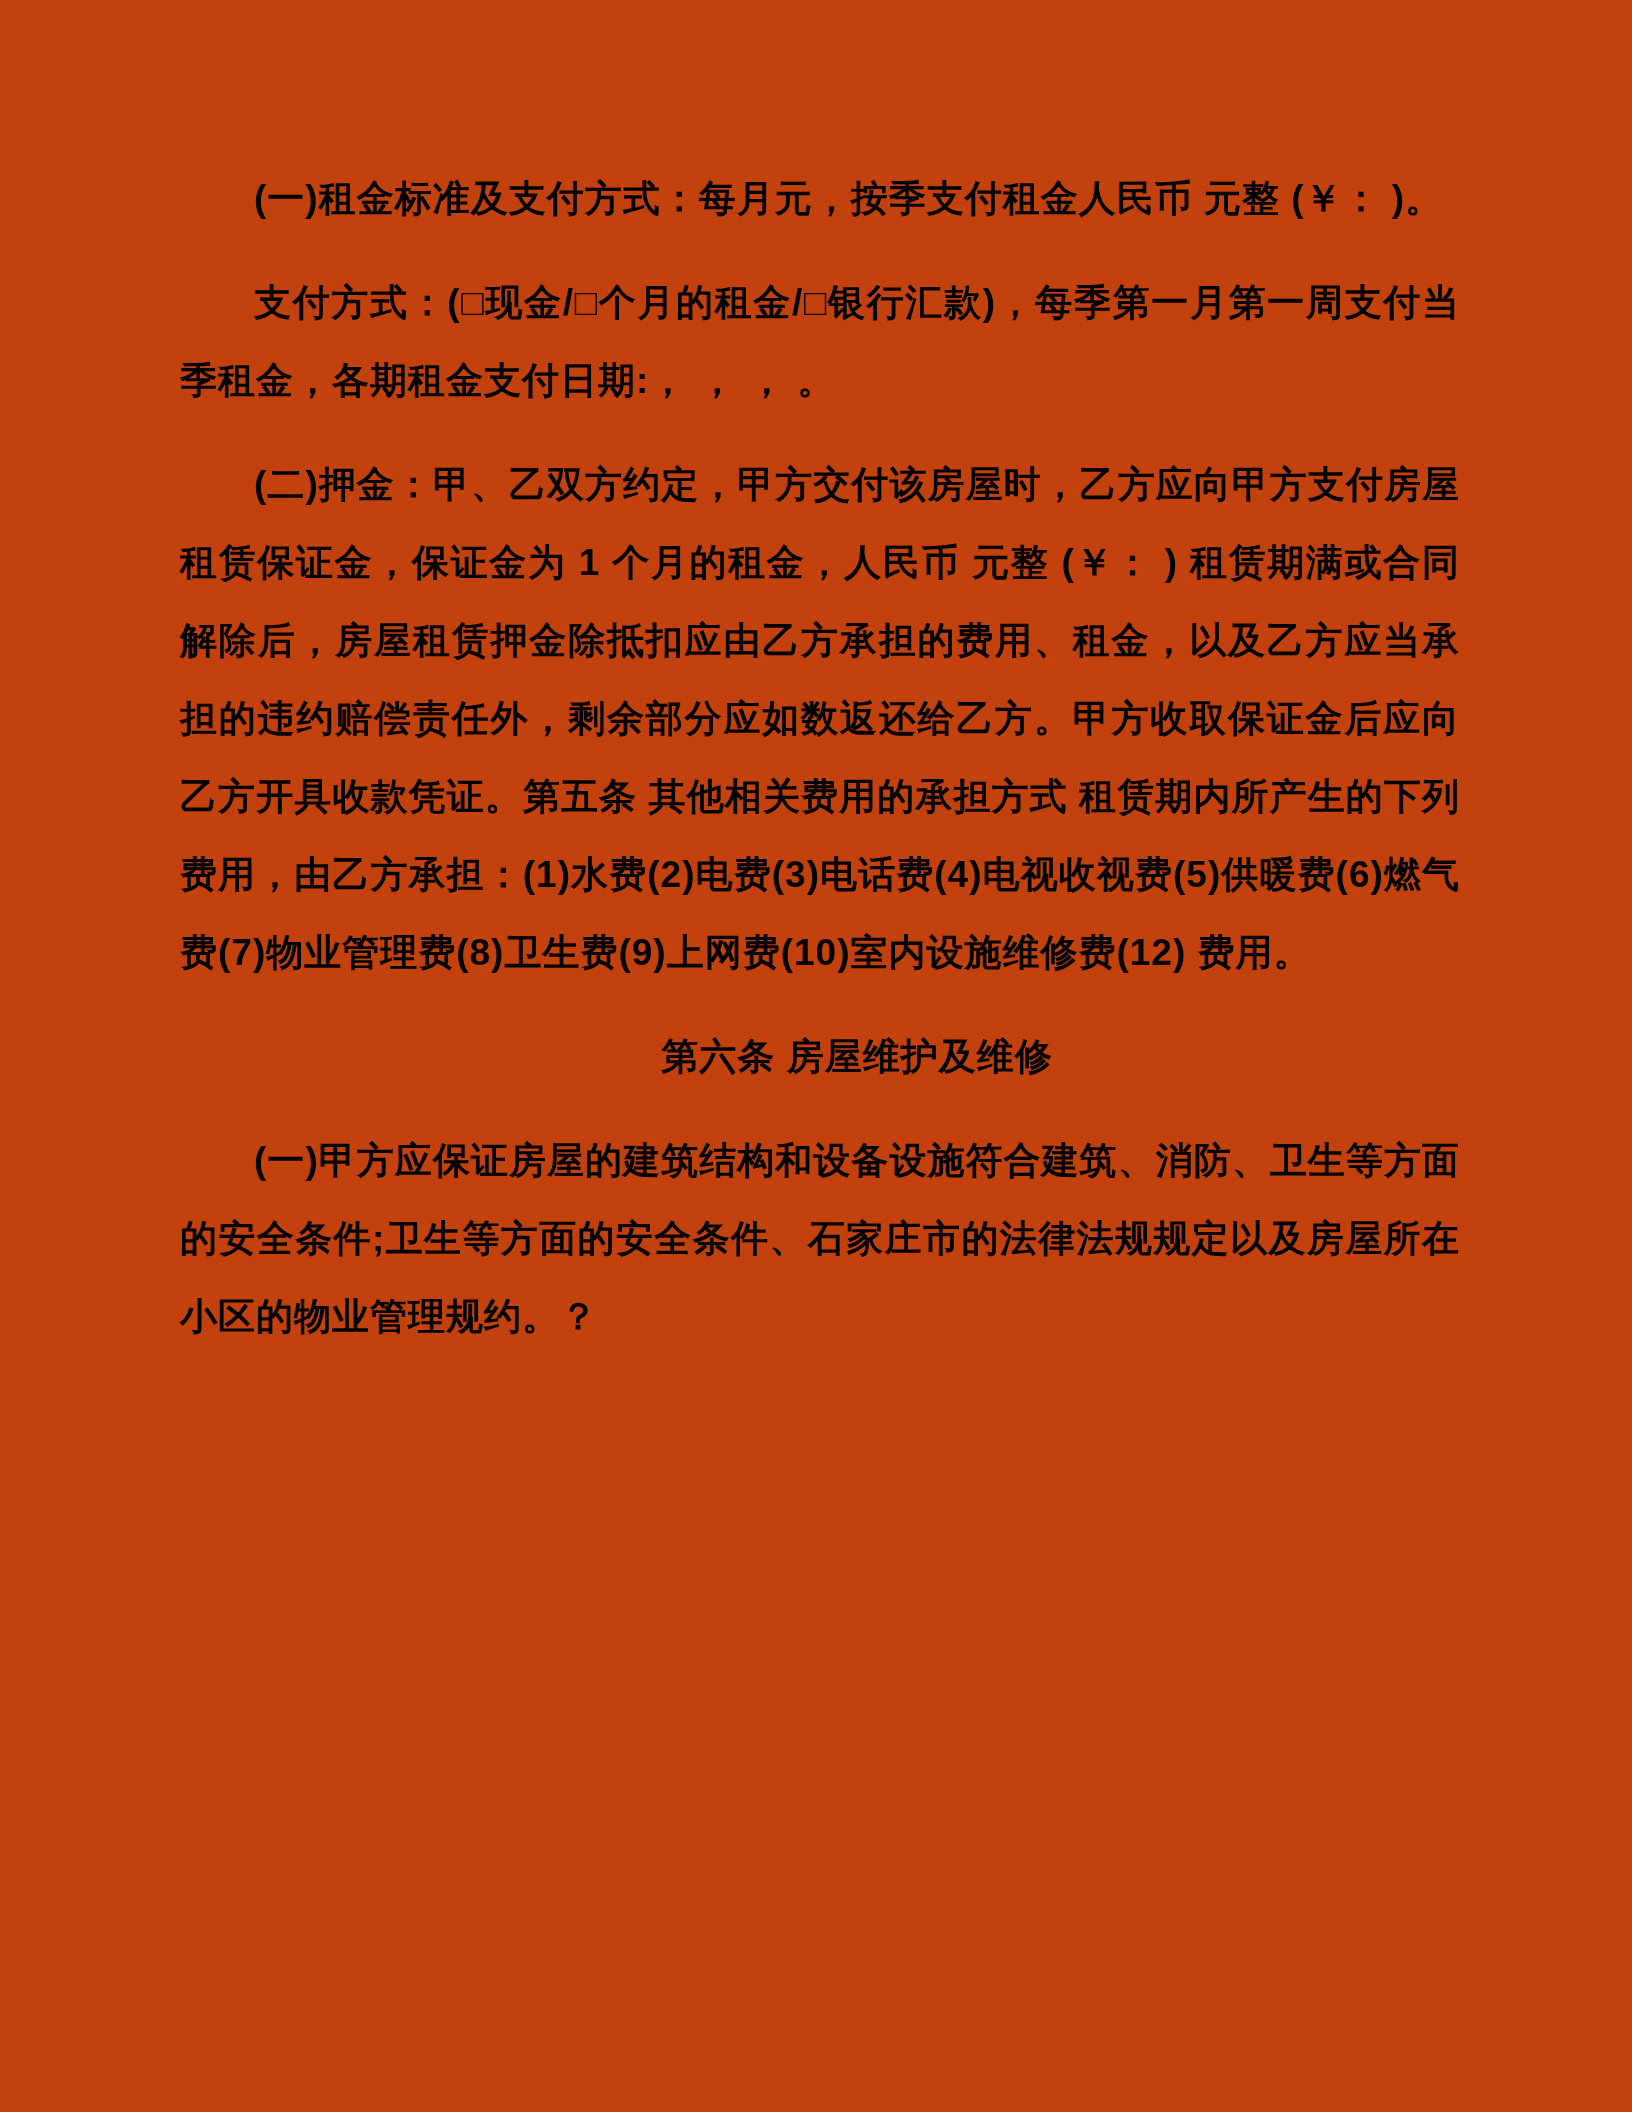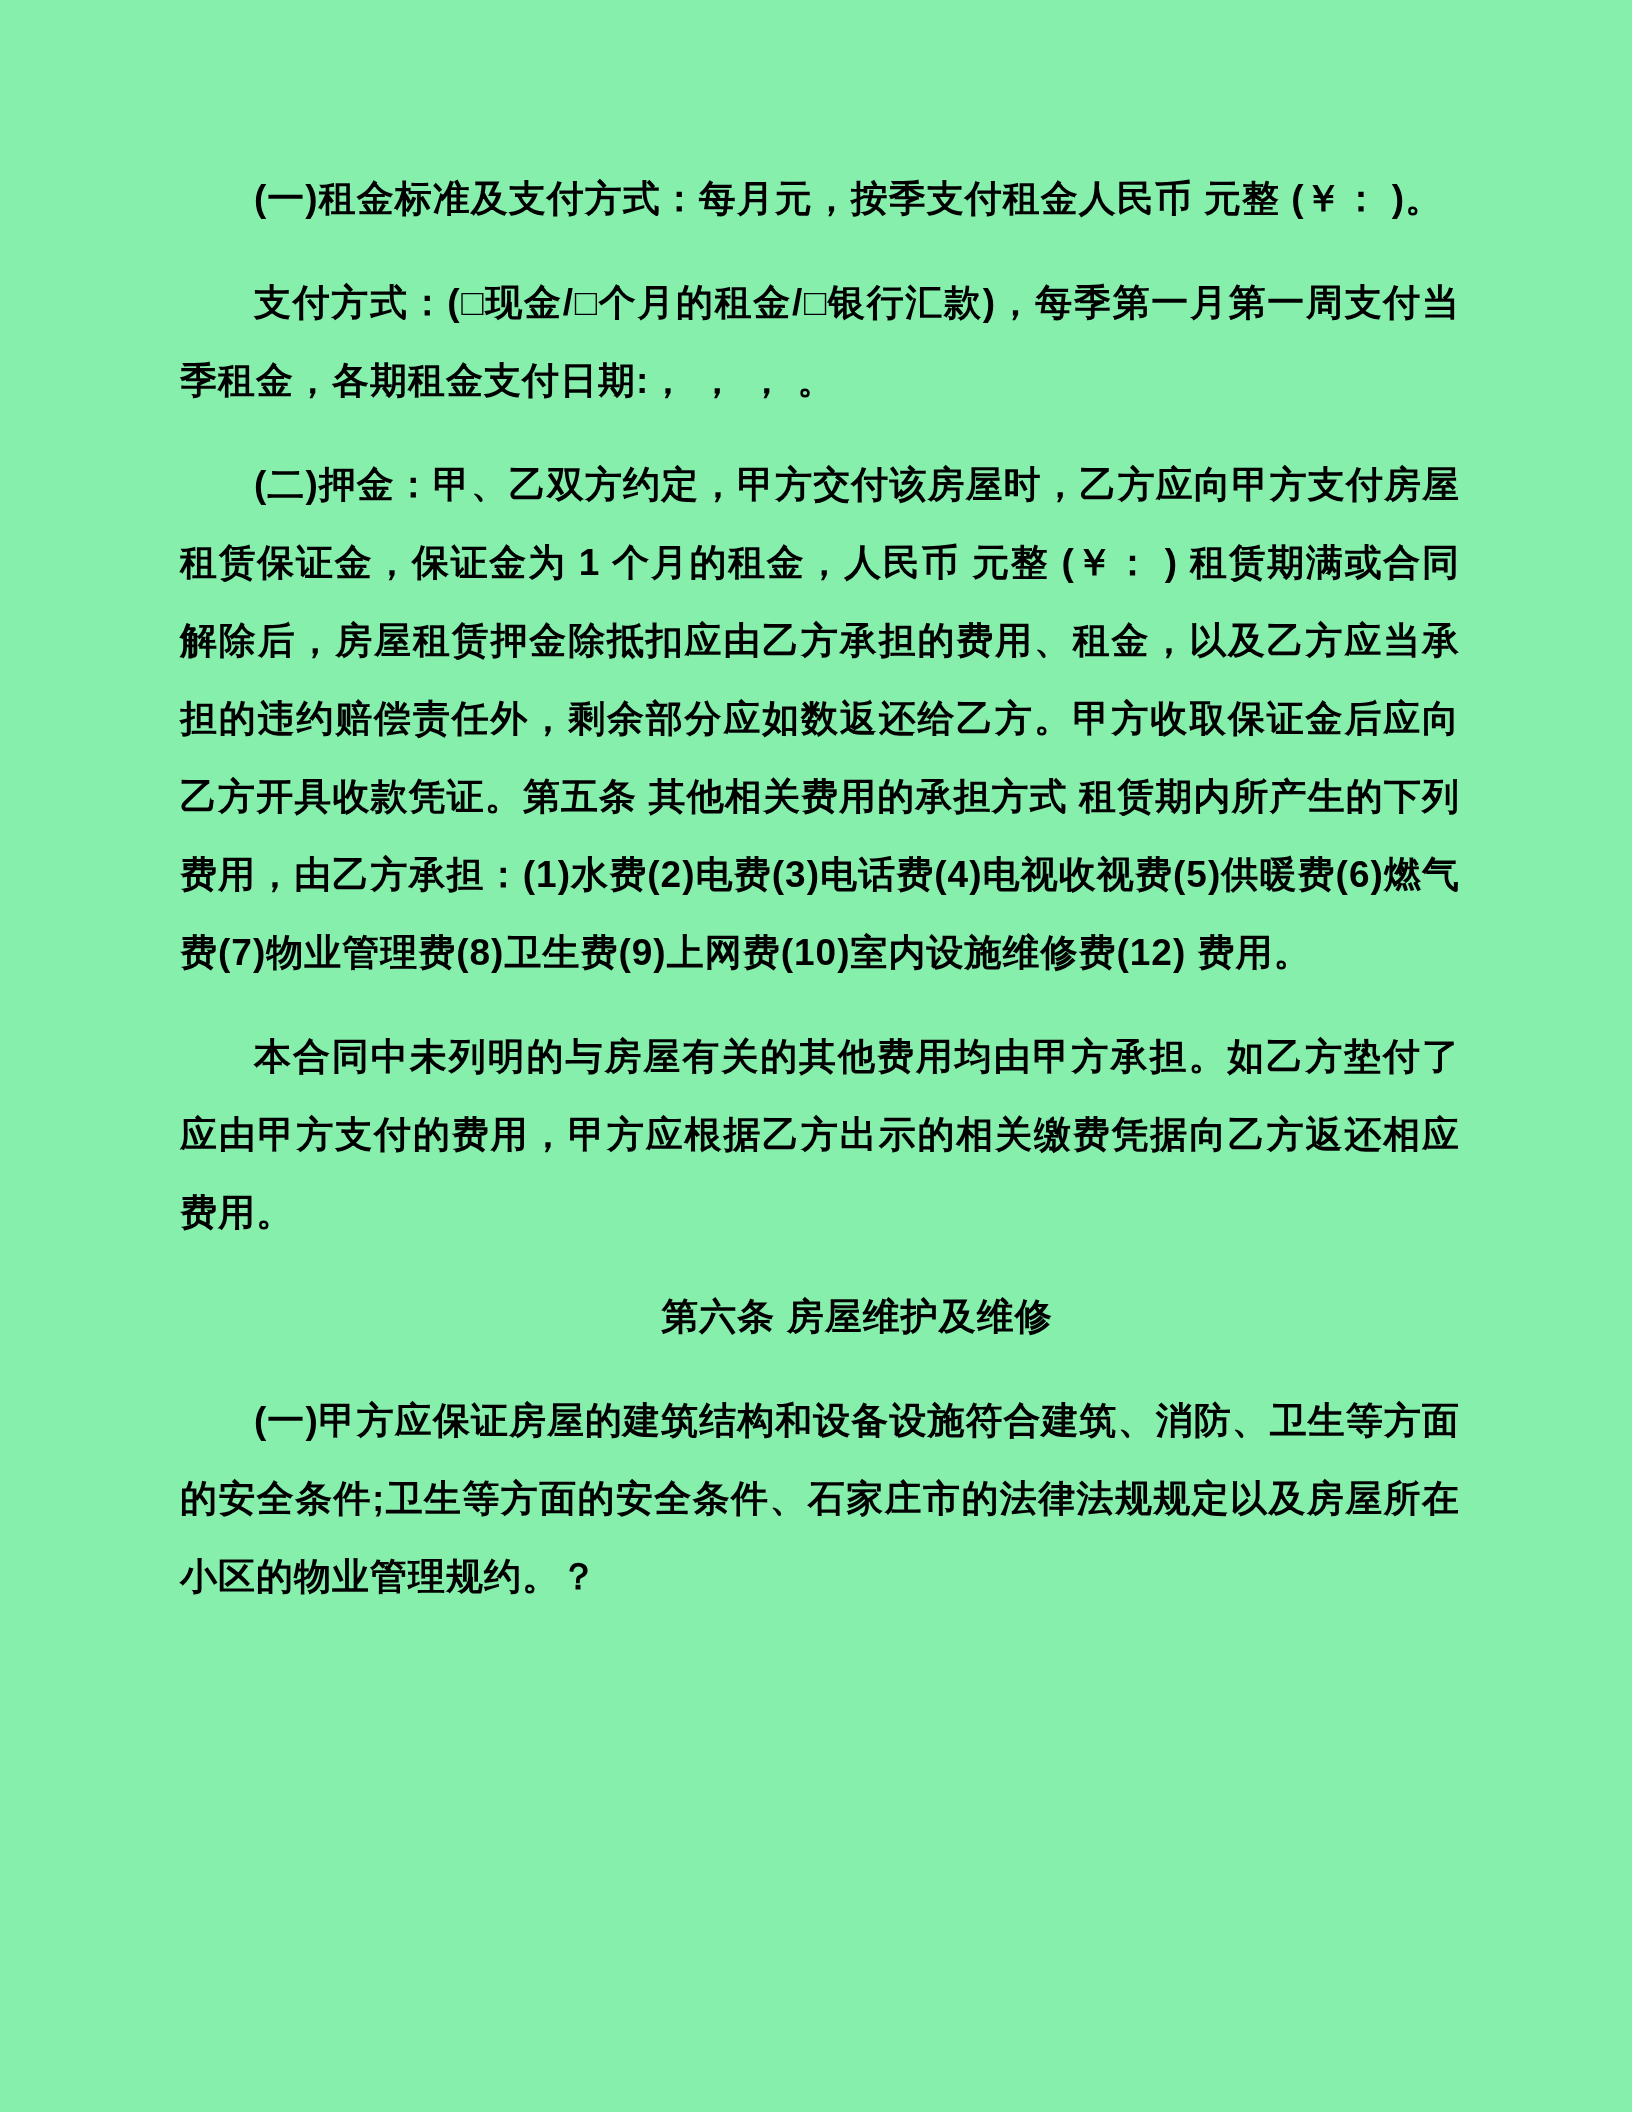--- a/index.html
+++ b/index.html
@@ -4,21 +4,21 @@
 <style>
   html, body {
     margin: 0;
     padding: 0;
     background: #ffffff;
   }
   .page {
     position: relative;
     width: 1632px;
     height: 2112px;
-    background: #86efac;
+    background: #c2410c;
     box-sizing: border-box;
     padding: 160px 172px 0 180px;
     font-family: "Liberation Sans", "DejaVu Sans", sans-serif;
     font-weight: 700;
     color: #000000;
     overflow: hidden;
   }
   .doc-paragraph {
     margin: 0 0 26px 0;
     font-size: 37px;
@@ -40,18 +40,17 @@
 </head>
 <body>
 
 <div class="page">
   <p class="doc-paragraph">(一)租金标准及支付方式：每月元，按季支付租金人民币 元整 (￥： )。</p>
 
   <p class="doc-paragraph">支付方式：(□现金/□个月的租金/□银行汇款)，每季第一月第一周支付当季租金，各期租金支付日期:， ， ， 。</p>
 
   <p class="doc-paragraph">(二)押金：甲、乙双方约定，甲方交付该房屋时，乙方应向甲方支付房屋租赁保证金，保证金为 1 个月的租金，人民币 元整 (￥： ) 租赁期满或合同解除后，房屋租赁押金除抵扣应由乙方承担的费用、租金，以及乙方应当承担的违约赔偿责任外，剩余部分应如数返还给乙方。甲方收取保证金后应向乙方开具收款凭证。第五条 其他相关费用的承担方式 租赁期内所产生的下列费用，由乙方承担：(1)水费(2)电费(3)电话费(4)电视收视费(5)供暖费(6)燃气费(7)物业管理费(8)卫生费(9)上网费(10)室内设施维修费(12) 费用。</p>
 
-  <p class="doc-paragraph">本合同中未列明的与房屋有关的其他费用均由甲方承担。如乙方垫付了应由甲方支付的费用，甲方应根据乙方出示的相关缴费凭据向乙方返还相应费用。</p>
 
   <p class="doc-heading">第六条 房屋维护及维修</p>
 
   <p class="doc-paragraph">(一)甲方应保证房屋的建筑结构和设备设施符合建筑、消防、卫生等方面的安全条件;卫生等方面的安全条件、石家庄市的法律法规规定以及房屋所在小区的物业管理规约。？</p>
 </div>
 
 </body></html>

